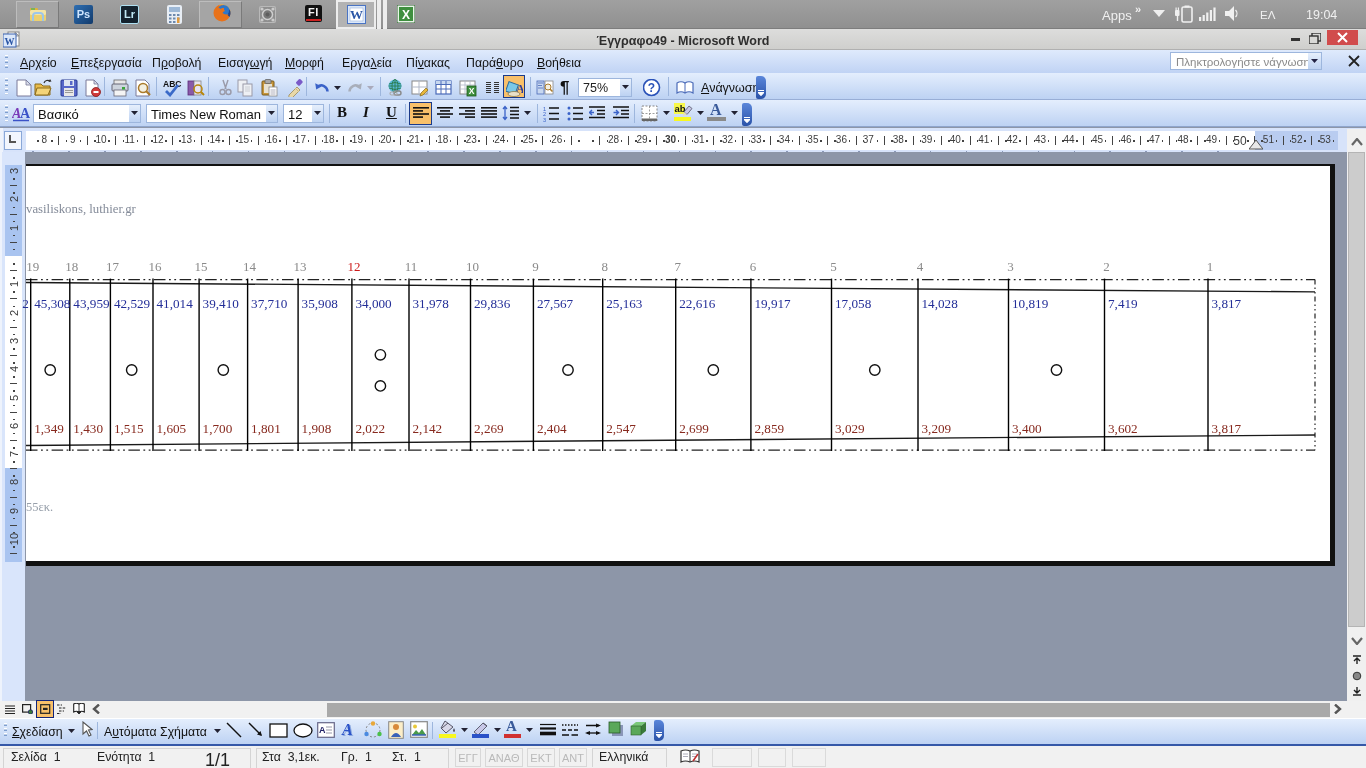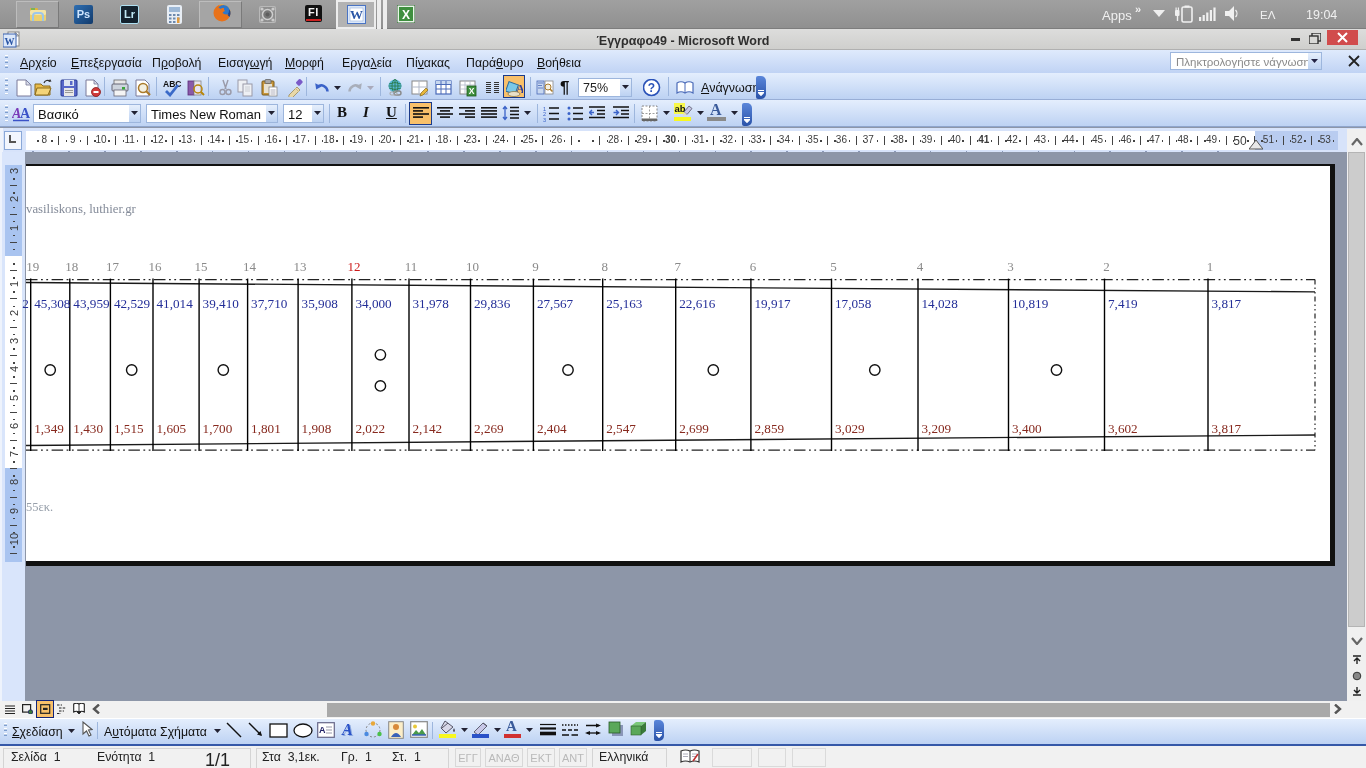--- a/index.html
+++ b/index.html
@@ -529,21 +529,21 @@
 <div class="ab" style="left:891.2px;top:140px;width:1.5px;height:1.5px;background:#444;"></div>
 <div class="ab" style="left:905.4px;top:140px;width:1.5px;height:1.5px;background:#444;"></div>
 <div class="ab" style="left:919.8px;top:134px;width:14px;text-align:center;font-size:10px;color:#3c3c3c;">39</div>
 <div class="ab" style="left:941px;top:136px;width:1px;height:9px;background:#444;"></div>
 <div class="ab" style="left:919.7px;top:140px;width:1.5px;height:1.5px;background:#444;"></div>
 <div class="ab" style="left:933.9px;top:140px;width:1.5px;height:1.5px;background:#444;"></div>
 <div class="ab" style="left:948.2px;top:134px;width:14px;text-align:center;font-size:10px;color:#3c3c3c;">40</div>
 <div class="ab" style="left:969.5px;top:136px;width:1px;height:9px;background:#444;"></div>
 <div class="ab" style="left:948.1px;top:140px;width:1.5px;height:1.5px;background:#444;"></div>
 <div class="ab" style="left:962.4px;top:140px;width:1.5px;height:1.5px;background:#444;"></div>
-<div class="ab" style="left:976.7px;top:134px;width:14px;text-align:center;font-size:10px;color:#3c3c3c;font-weight:bold;">41</div>
+<div class="ab" style="left:976.7px;top:134px;width:14px;text-align:center;font-size:10px;color:#3c3c3c;">41</div>
 <div class="ab" style="left:997.9px;top:136px;width:1px;height:9px;background:#444;"></div>
 <div class="ab" style="left:976.6px;top:140px;width:1.5px;height:1.5px;background:#444;"></div>
 <div class="ab" style="left:990.8px;top:140px;width:1.5px;height:1.5px;background:#444;"></div>
 <div class="ab" style="left:1005.2px;top:134px;width:14px;text-align:center;font-size:10px;color:#3c3c3c;">42</div>
 <div class="ab" style="left:1026.4px;top:136px;width:1px;height:9px;background:#444;"></div>
 <div class="ab" style="left:1005.1px;top:140px;width:1.5px;height:1.5px;background:#444;"></div>
 <div class="ab" style="left:1019.3px;top:140px;width:1.5px;height:1.5px;background:#444;"></div>
 <div class="ab" style="left:1033.6px;top:134px;width:14px;text-align:center;font-size:10px;color:#3c3c3c;">43</div>
 <div class="ab" style="left:1054.9px;top:136px;width:1px;height:9px;background:#444;"></div>
 <div class="ab" style="left:1033.5px;top:140px;width:1.5px;height:1.5px;background:#444;"></div>

